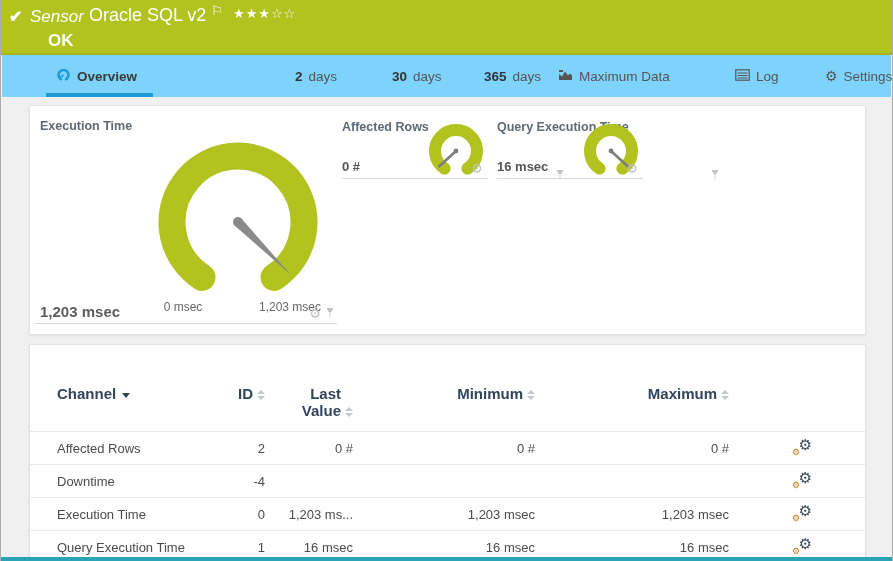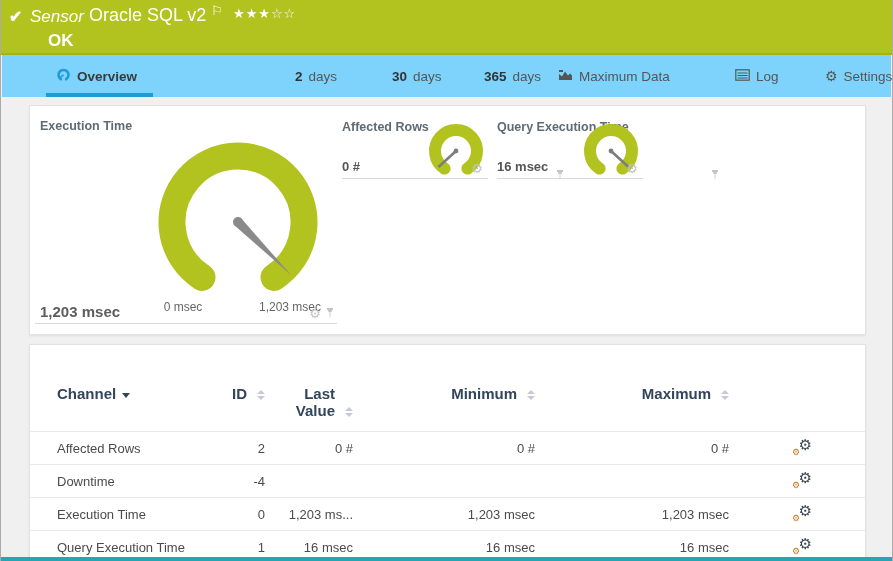--- a/index.html
+++ b/index.html
@@ -56,21 +56,21 @@
   .svalue { position:absolute; left:0; bottom:4px; font-size:13px; font-weight:bold; color:#555; }
   .sicons { position:absolute; right:2px; bottom:3px; display:flex; align-items:center; gap:3px; }
 
   .pin-icon svg { display:block; }
 
   
   .tgrid { display:grid; grid-template-columns:158px 50px 88px 182px 194px 1fr;
            padding:0 27px; align-items:center; }
   .thead { height:86px; align-items:start; padding-top:40px; }
   .th { font-size:15px; font-weight:bold; color:#32455b; }
-  .th-right { display:flex; justify-content:flex-end; align-items:flex-end; gap:10px; }
+  .th-right { display:flex; justify-content:flex-end; align-items:flex-end; gap:4px; }
   .th-wrap { width:42px; text-align:right; line-height:17px; }
   .caret-down { width:0; height:0; border-left:4px solid transparent; border-right:4px solid transparent;
                 border-top:5px solid #32455b; display:inline-block; margin-left:6px; margin-bottom:1px; }
   .sort { display:inline-flex; flex-direction:column; gap:2px; margin-bottom:2px; }
   .sort i { display:block; width:0; height:0; border-left:4px solid transparent; border-right:4px solid transparent; }
   .sort .up { border-bottom:4px solid #c3cad1; }
   .sort .dn { border-top:4px solid #c3cad1; }
   .trow { height:33px; border-top:1px solid #e9e9e9; font-size:13px; color:#4b4b4b; }
   .td-r { text-align:right; }
   .td-icon { display:flex; justify-content:flex-end; padding-right:26px; }

